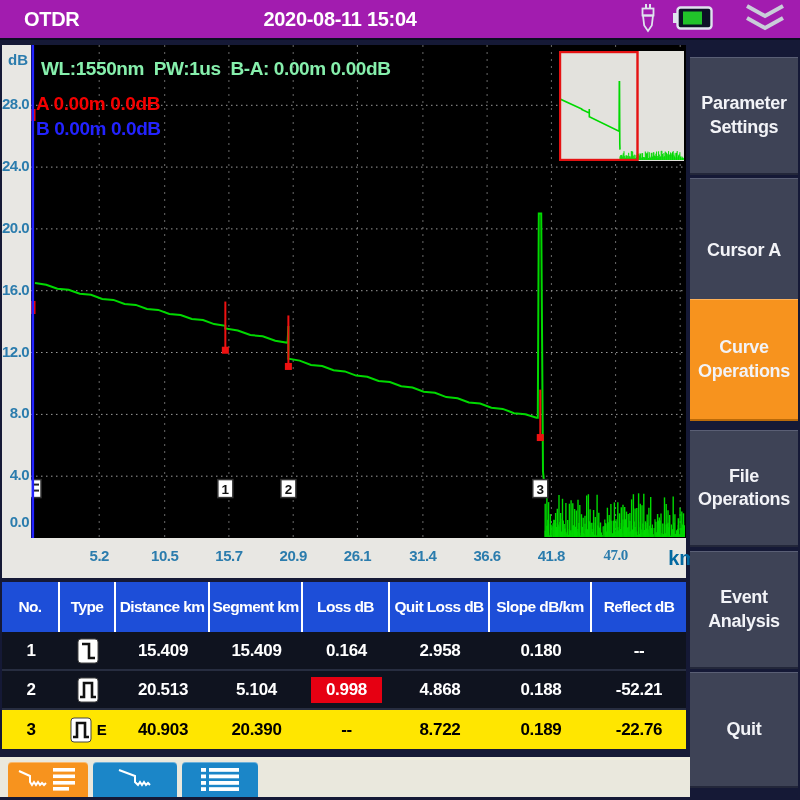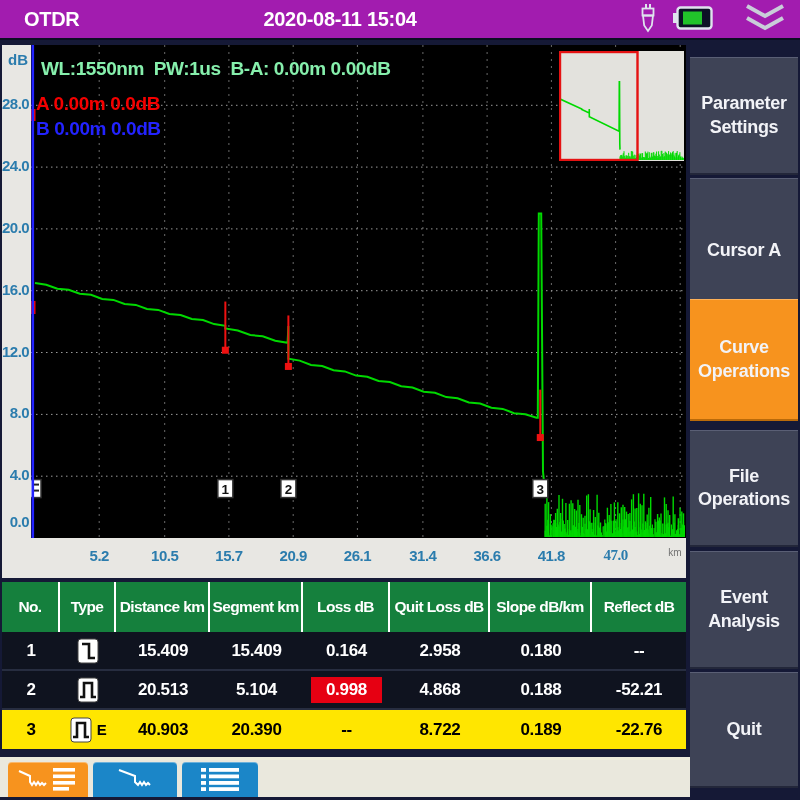--- a/index.html
+++ b/index.html
@@ -14,29 +14,29 @@
   .app-title { position:absolute; left:24px; top:8px; color:#fff; font-size:20px; font-weight:700; letter-spacing:-0.3px; }
   .datetime { position:absolute; left:0; right:120px; top:8px; text-align:center; color:#fff; font-size:20px; font-weight:700; letter-spacing:-0.3px; }
   .top-icons { position:absolute; right:10px; top:0; height:40px; display:flex; align-items:center; gap:14px; }
   
   .chart { position:absolute; left:2px; top:45px; width:684px; height:533px; background:#e8e7e3; }
   .plot { position:absolute; left:29px; top:0; width:655px; height:493px; background:#000; }
   .y-title { position:absolute; left:0; top:6px; width:26px; text-align:right; color:#2b7cad; font-size:15px; font-weight:700; }
   .ylab { position:absolute; left:0; width:27px; text-align:right; color:#2b7cad; font-size:15px; font-weight:700; letter-spacing:-0.5px; }
   .xstrip { position:absolute; left:29px; top:493px; width:655px; height:40px; }
   .xlab { position:absolute; top:9px; width:44px; text-align:center; color:#2b7cad; font-size:15px; font-weight:700; letter-spacing:-0.5px; }
-  .x-unit { position:absolute; top:9px; color:#737373; font-size:10px; font-weight:400; }
+  .x-unit { position:absolute; top:9px; color:#0369a1; font-size:20px; font-weight:700; }
   .info-line { position:absolute; left:10px; top:13px; color:#86efac; font-size:19px; font-weight:700; white-space:pre; letter-spacing:-0.4px; }
   .cursorA-line { position:absolute; left:5px; top:48px; color:#f50000; font-size:19px; font-weight:700; white-space:pre; letter-spacing:-0.4px; }
   .cursorB-line { position:absolute; left:5px; top:73px; color:#2323ff; font-size:19px; font-weight:700; white-space:pre; letter-spacing:-0.4px; }
   .minimap { position:absolute; left:528px; top:6px; width:125px; height:110px; }
   
   .etable { position:absolute; left:2px; top:582px; width:684px; }
   .trow { display:grid; grid-template-columns:58px 56px 94px 93px 87px 100px 102px 94px; }
-  .thead { background:#15803d; height:50px; }
+  .thead { background:#1d4ed8; height:50px; }
   .thead .cell { color:#fff; font-size:15.5px; font-weight:700; letter-spacing:-0.6px;
     display:flex; align-items:center; justify-content:center; border-right:2px solid #ffffff; }
   .thead .cell:last-child { border-right:none; }
   .tbody .trow { height:39px; background:#0f131f; border-bottom:2px solid #272d40; }
   .tbody .trow.yellow { background:#ffe600; border-bottom:none; }
   .tbody .cell { color:#fff; font-size:17px; font-weight:700; letter-spacing:-0.3px;
     display:flex; align-items:center; justify-content:center; }
   .tbody .trow.yellow .cell { color:#000; }
   .loss-chip { background:#e60012; color:#fff; padding:3px 15px; }
   .type-suffix { font-size:15px; font-weight:700; margin-left:5px; }

